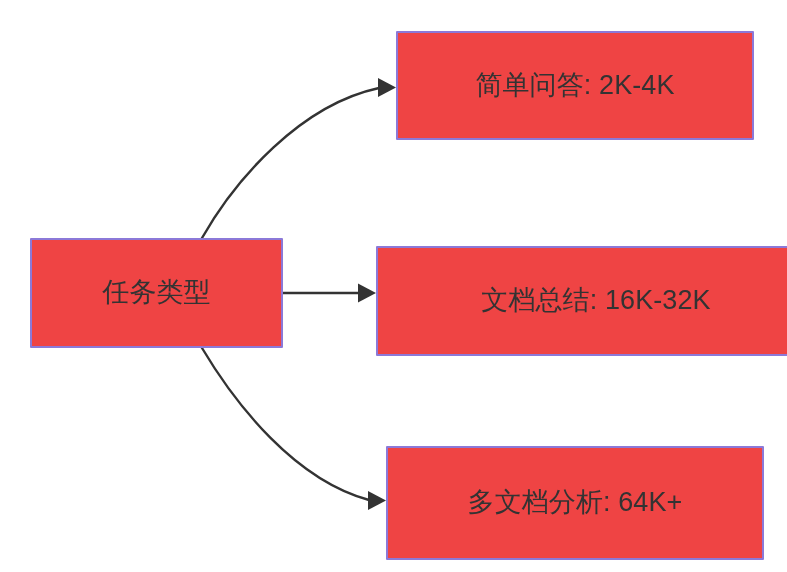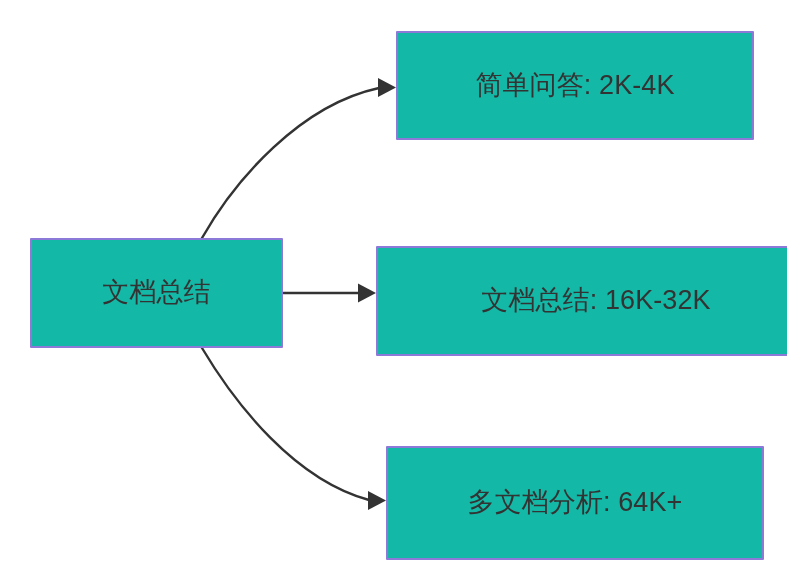--- a/index.html
+++ b/index.html
@@ -24,21 +24,21 @@
     position: absolute;
     left: 0;
     top: 0;
     width: 787px;
     height: 572px;
     pointer-events: none;
   }
   .node {
     position: absolute;
     box-sizing: border-box;
-    background: #14b8a6;
+    background: #ef4444;
     border: 2px solid #8C79D8;
     border-radius: 1px;
     display: flex;
     align-items: center;
     justify-content: center;
     text-align: center;
   }
   .node-label {
     color: #333333;
     font-size: 27px;
@@ -81,21 +81,21 @@
       <polygon class="arrow-head" points="358,283.5 376,293 358,302.5"></polygon>
     </g>
 
     <g>
       <path class="edge-path" d="M 202,348 C 236,405 295,480 369,500"></path>
       <polygon class="arrow-head" points="368,491 386,500.5 368,510"></polygon>
     </g>
   </svg>
 
   <div class="node" id="node-root">
-    <span class="node-label">文档总结</span>
+    <span class="node-label">任务类型</span>
   </div>
 
   <div class="node" id="node-simple">
     <span class="node-label">简单问答: 2K-4K</span>
   </div>
 
   <div class="node" id="node-summary">
     <span class="node-label">文档总结: 16K-32K</span>
   </div>
 

